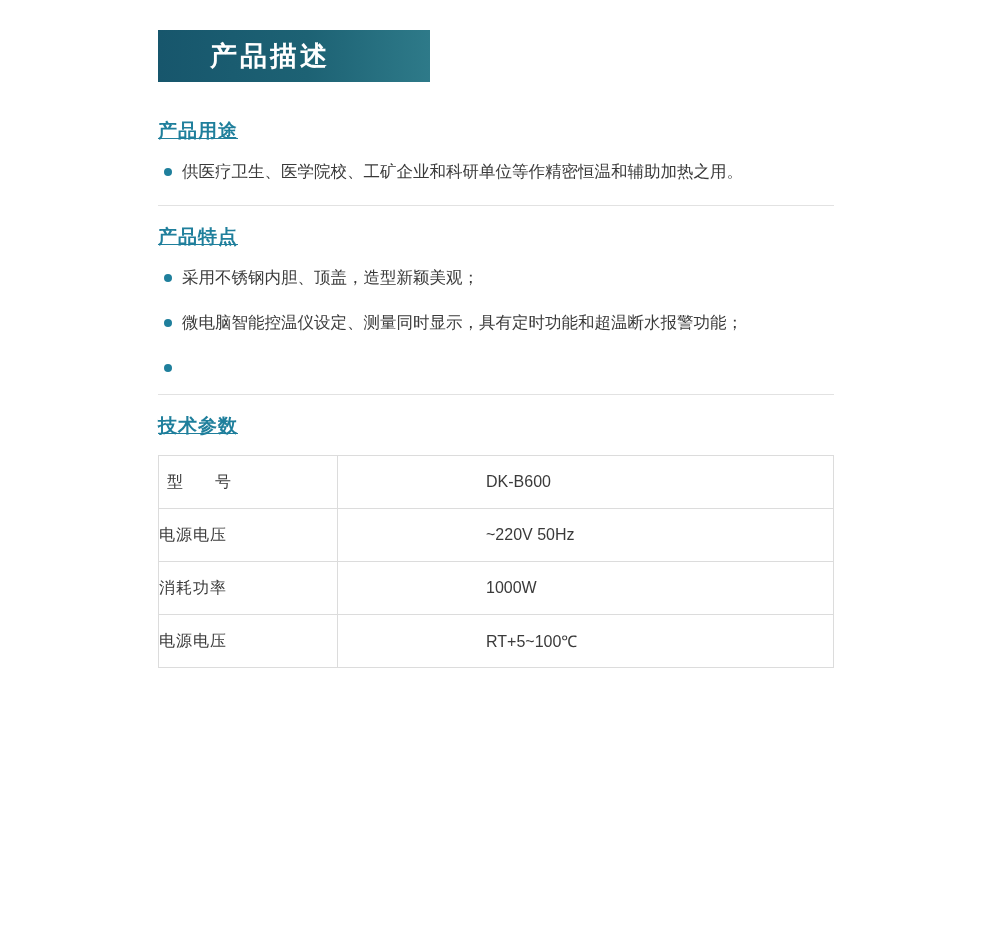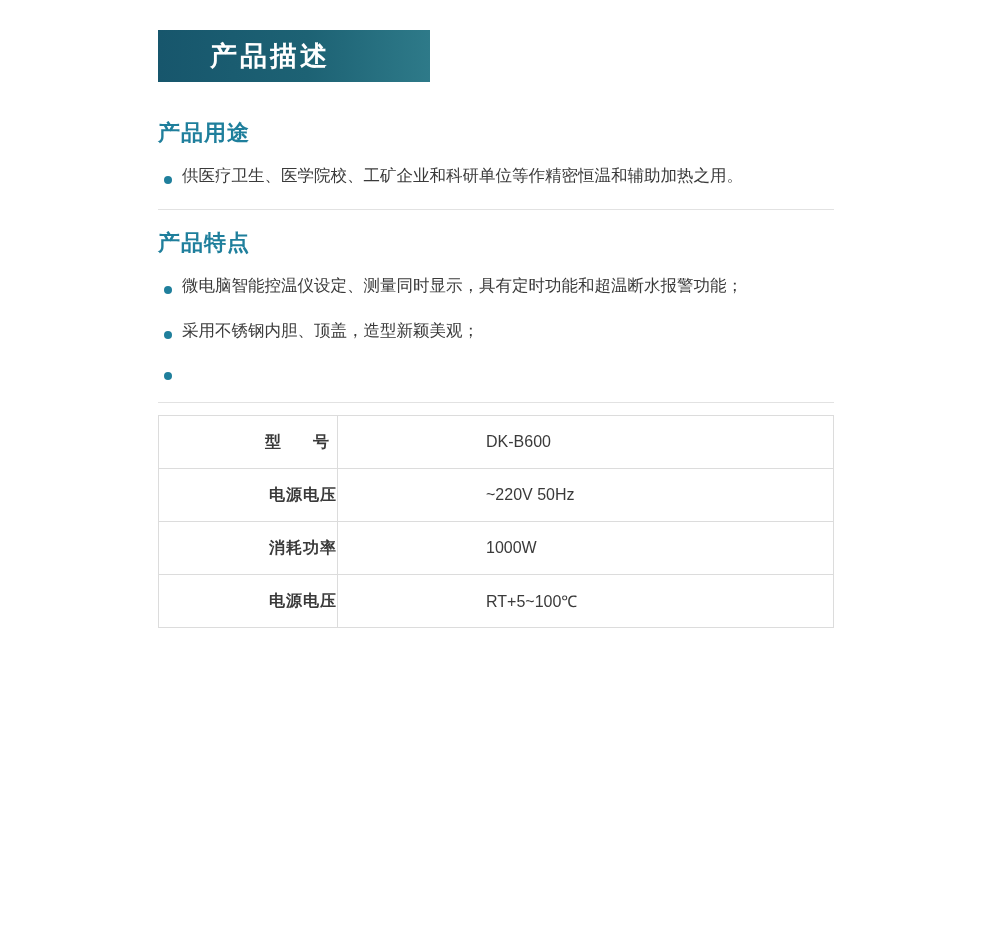--- a/index.html
+++ b/index.html
@@ -48,34 +48,35 @@
     top: 100px;
     width: 676px;
   }
 
   .section {
     margin-bottom: 0;
   }
 
   .section-title {
     color: #1f7f9c;
-    font-size: 22px;
+    font-size: 19px;
     font-weight: bold;
     letter-spacing: 1px;
     margin: 18px 0 16px 0;
+    text-decoration: underline;
   }
 
   .bullet-list {
     list-style: none;
     margin: 0;
     padding: 0;
   }
   .bullet-item {
     display: flex;
-    align-items: center;
+    align-items: flex-start;
     margin: 0 0 22px 0;
     font-size: 16.5px;
     color: #3a3a3a;
     line-height: 1.4;
   }
   .bullet-dot {
     width: 8px;
     height: 8px;
     border-radius: 50%;
     background: #1f7f9c;
@@ -99,25 +100,24 @@
   }
   .spec-table td {
     border: 1px solid #dcdcdc;
     font-size: 16px;
     color: #3a3a3a;
     height: 40px;
     padding: 0;
   }
   .spec-table td.label {
     width: 178px;
-    text-align: right;
+    text-align: left;
     letter-spacing: 1px;
     padding: 6px 0;
     line-height: 1.35;
-    font-weight: bold;
   }
   .spec-table td.value {
     padding-left: 148px;
   }
   .spec-table tr.tall td {
     height: 58px;
   }
   .label-spaced {
     letter-spacing: 8px;
     padding-left: 8px;
@@ -144,34 +144,35 @@
         </li>
       </ul>
       <div class="divider"></div>
     </div>
 
     <div class="section">
       <div class="section-title">产品特点</div>
       <ul class="bullet-list">
         <li class="bullet-item">
           <span class="bullet-dot"></span>
-          <span>微电脑智能控温仪设定、测量同时显示，具有定时功能和超温断水报警功能；</span>
+          <span>采用不锈钢内胆、顶盖，造型新颖美观；</span>
         </li>
         <li class="bullet-item">
           <span class="bullet-dot"></span>
-          <span>采用不锈钢内胆、顶盖，造型新颖美观；</span>
+          <span>微电脑智能控温仪设定、测量同时显示，具有定时功能和超温断水报警功能；</span>
         </li>
         <li class="bullet-item">
           <span class="bullet-dot"></span>
         </li>
       </ul>
       <div class="divider"></div>
     </div>
 
     <div class="section">
+      <div class="section-title">技术参数</div>
       <table class="spec-table">
         <tbody>
             <tr>
               <td class="label"><span class="label-spaced">型　号</span></td>
               <td class="value">DK-B600</td>
             </tr>
             <tr>
               <td class="label"><span>电源电压</span></td>
               <td class="value">~220V 50Hz</td>
             </tr>

